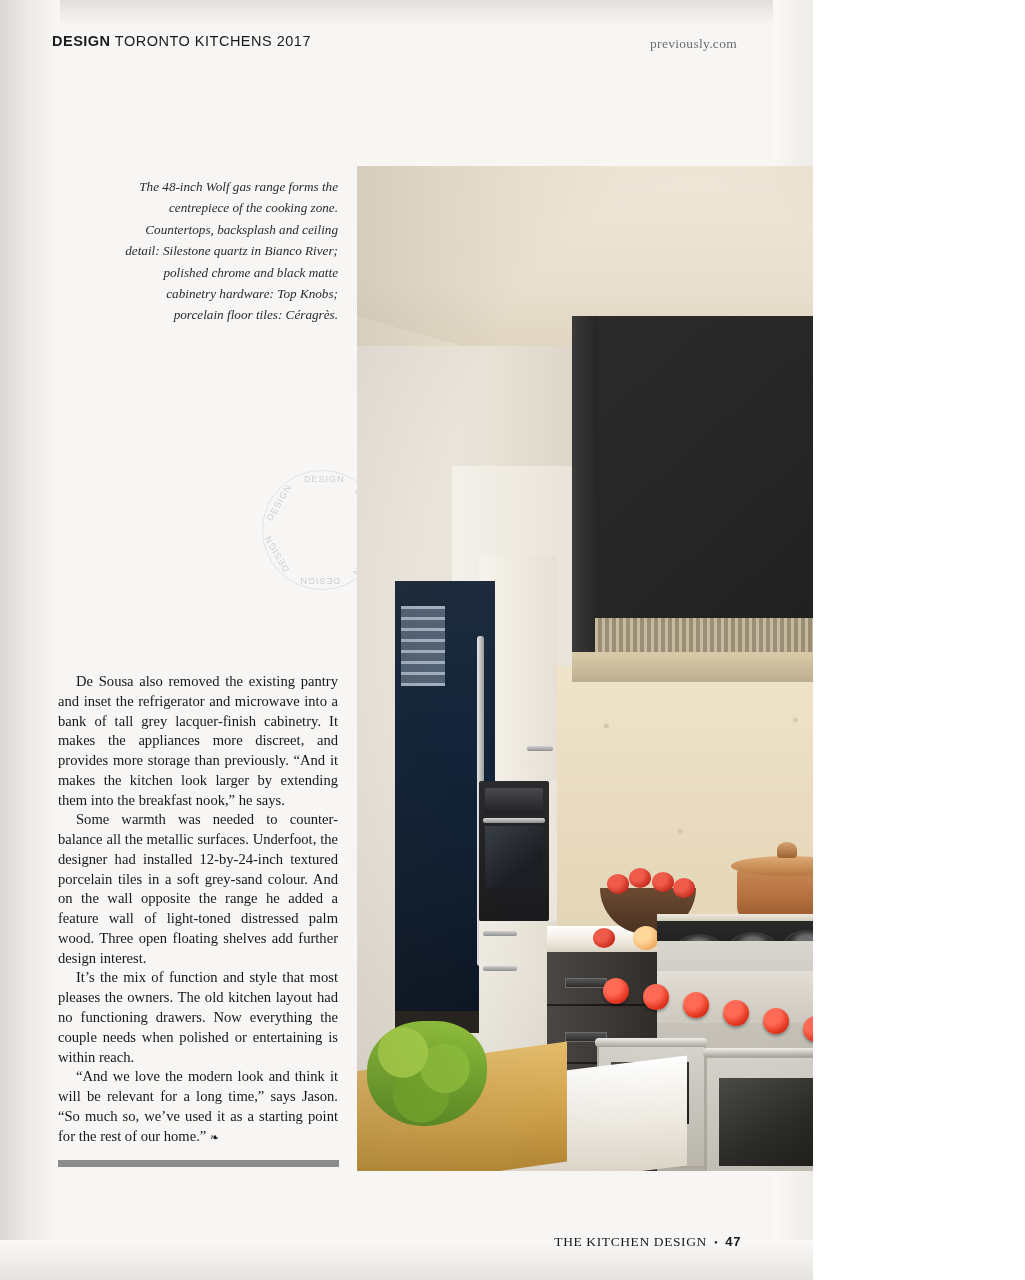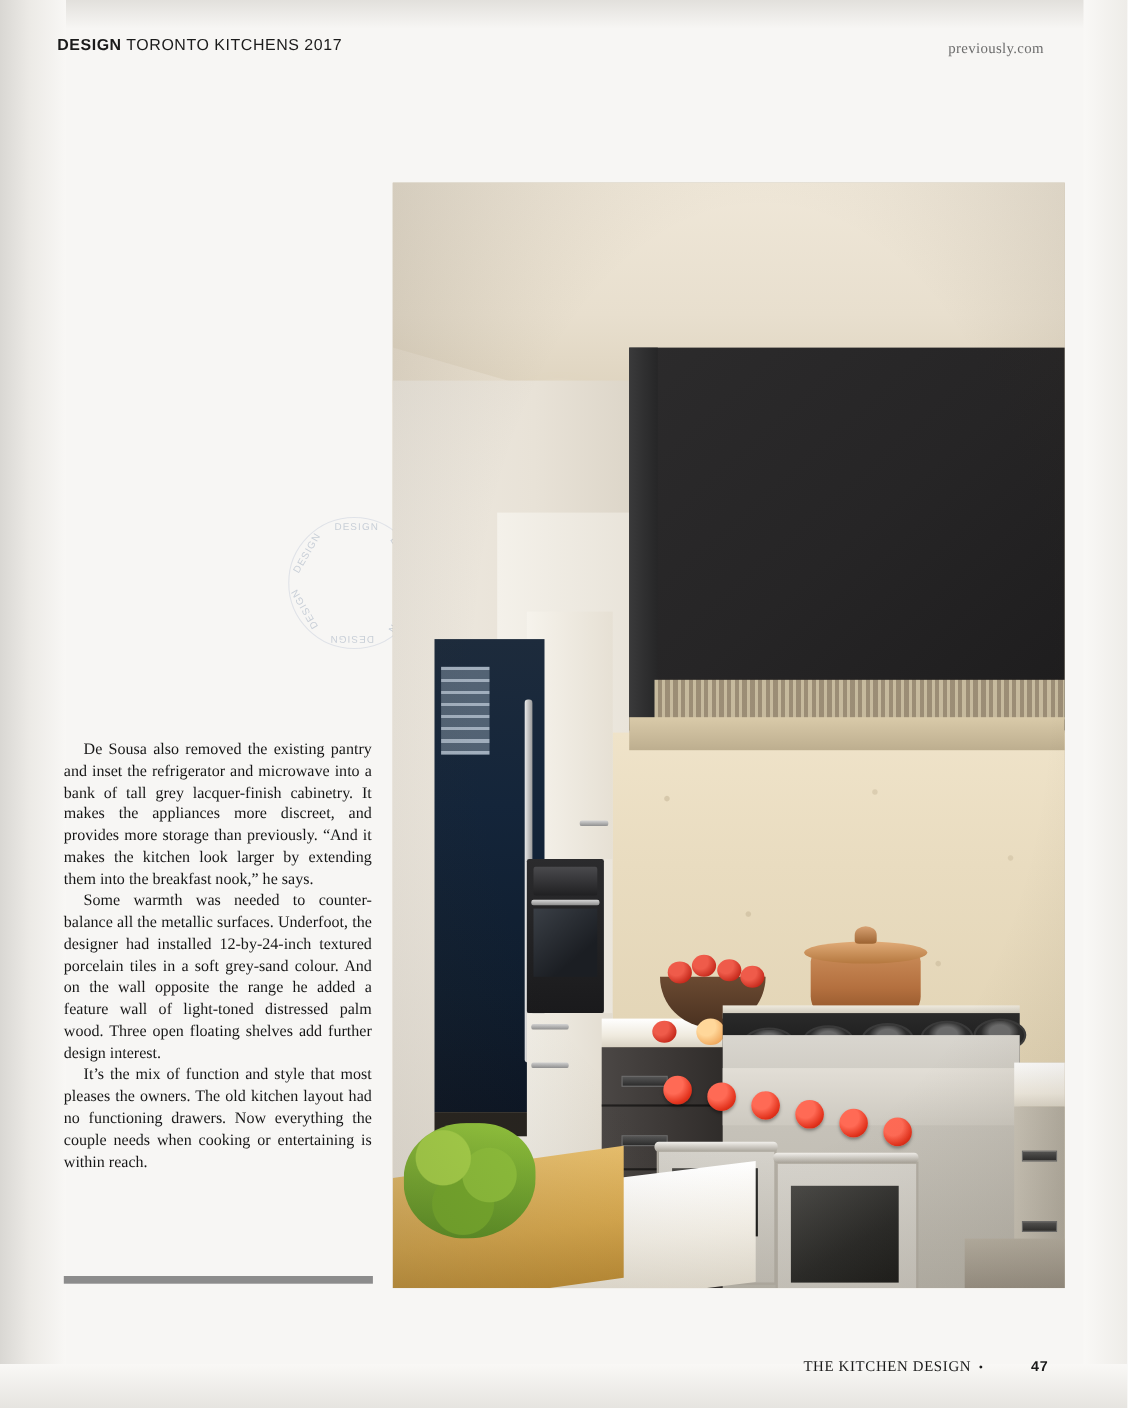--- a/index.html
+++ b/index.html
@@ -2,21 +2,21 @@
 <html><head>
 <meta charset="utf-8">
 <style>
   html, body {
     margin: 0;
     padding: 0;
     background: #ffffff;
   }
   .page {
     position: relative;
-    width: 1025px;
+    width: 813px;
     height: 1280px;
     overflow: hidden;
     background: #f7f6f4;
     font-family: "Liberation Serif", serif;
   }
   
   .paper-shade-left {
     position: absolute;
     left: 0; top: 0;
     width: 60px; height: 1280px;
@@ -407,51 +407,53 @@
     position: absolute;
     right: 72px;
     bottom: 30px;
     font-family: "Liberation Serif", serif;
     font-size: 13.5px;
     letter-spacing: 0.6px;
     color: #1a1a1a;
     white-space: nowrap;
   }
   .footer .dot { margin: 0 7px; font-size: 11px; }
-  .footer .pg { font-family: "Liberation Sans", sans-serif; font-weight: 700; font-size: 13px; margin-left: 36px; }
+  .footer .pg { font-family: "Liberation Sans", sans-serif; font-weight: 700; font-size: 13px; }
 </style>
 </head>
 <body>
 
 <div class="page">
 
   <div class="paper-shade-top"></div>
   <div class="paper-shade-left"></div>
   <div class="paper-shade-right"></div>
   <div class="paper-shade-bottom"></div>
 
   <div class="runhead">
     <span class="bold">DESIGN</span><span class="reg"> TORONTO KITCHENS 2017</span>
   </div>
   <div class="website">previously.com</div>
 
+  <div class="caption">The 48-inch Wolf gas range forms the centrepiece of the cooking zone. Countertops, backsplash and ceiling detail: Silestone quartz in Bianco River; polished chrome and black matte cabinetry hardware: Top Knobs; porcelain floor tiles: Céragrès.</div>
 
   <div class="stamp">
     <span style="transform: rotate(0deg) translate(-18px,-56px);">DESIGN</span>
     <span style="transform: rotate(60deg) translate(-18px,-56px);">DESIGN</span>
     <span style="transform: rotate(120deg) translate(-18px,-56px);">DESIGN</span>
     <span style="transform: rotate(180deg) translate(-18px,-56px);">DESIGN</span>
     <span style="transform: rotate(240deg) translate(-18px,-56px);">DESIGN</span>
     <span style="transform: rotate(300deg) translate(-18px,-56px);">DESIGN</span>
   </div>
 
   <div class="bodycol">
     <p class="first">De Sousa also removed the existing pantry and inset the refrigerator and microwave into a bank of tall grey lacquer-finish cabinetry. It makes the appliances more discreet, and provides more storage than previously. “And it makes the kitchen look larger by extending them into the breakfast nook,” he says.</p>
     <p>Some warmth was needed to counter-balance all the metallic surfaces. Underfoot, the designer had installed 12-by-24-inch textured porcelain tiles in a soft grey-sand colour. And on the wall opposite the range he added a feature wall of light-toned distressed palm wood. Three open floating shelves add further design interest.</p>
-    <p>It’s the mix of function and style that most pleases the owners. The old kitchen layout had no functioning drawers. Now everything the couple needs when cooking or entertaining is within reach.</p>
+    <p>It’s the mix of function and style that most pleases the owners. The old kitchen layout had no functioning drawers. Now everything the couple needs when polished or entertaining is within reach.</p>
+    <p><span>“And we love the modern look and think it will be relevant for a long time,” says Jason. “So much so, we’ve used it as a starting point for the rest of our home.”</span> <span class="endmark">❧</span></p>
   </div>
   <div class="rule"></div>
 
   <div class="photo">
     <div class="ph ceiling"></div>
     <div class="ph ceiling-angle"></div>
     <div class="ph pot-light" style="left:128px; top:194px;"></div>
     <div class="ph pot-light b" style="left:22px; top:290px;"></div>
 
     <div class="ph leftwall"></div>

